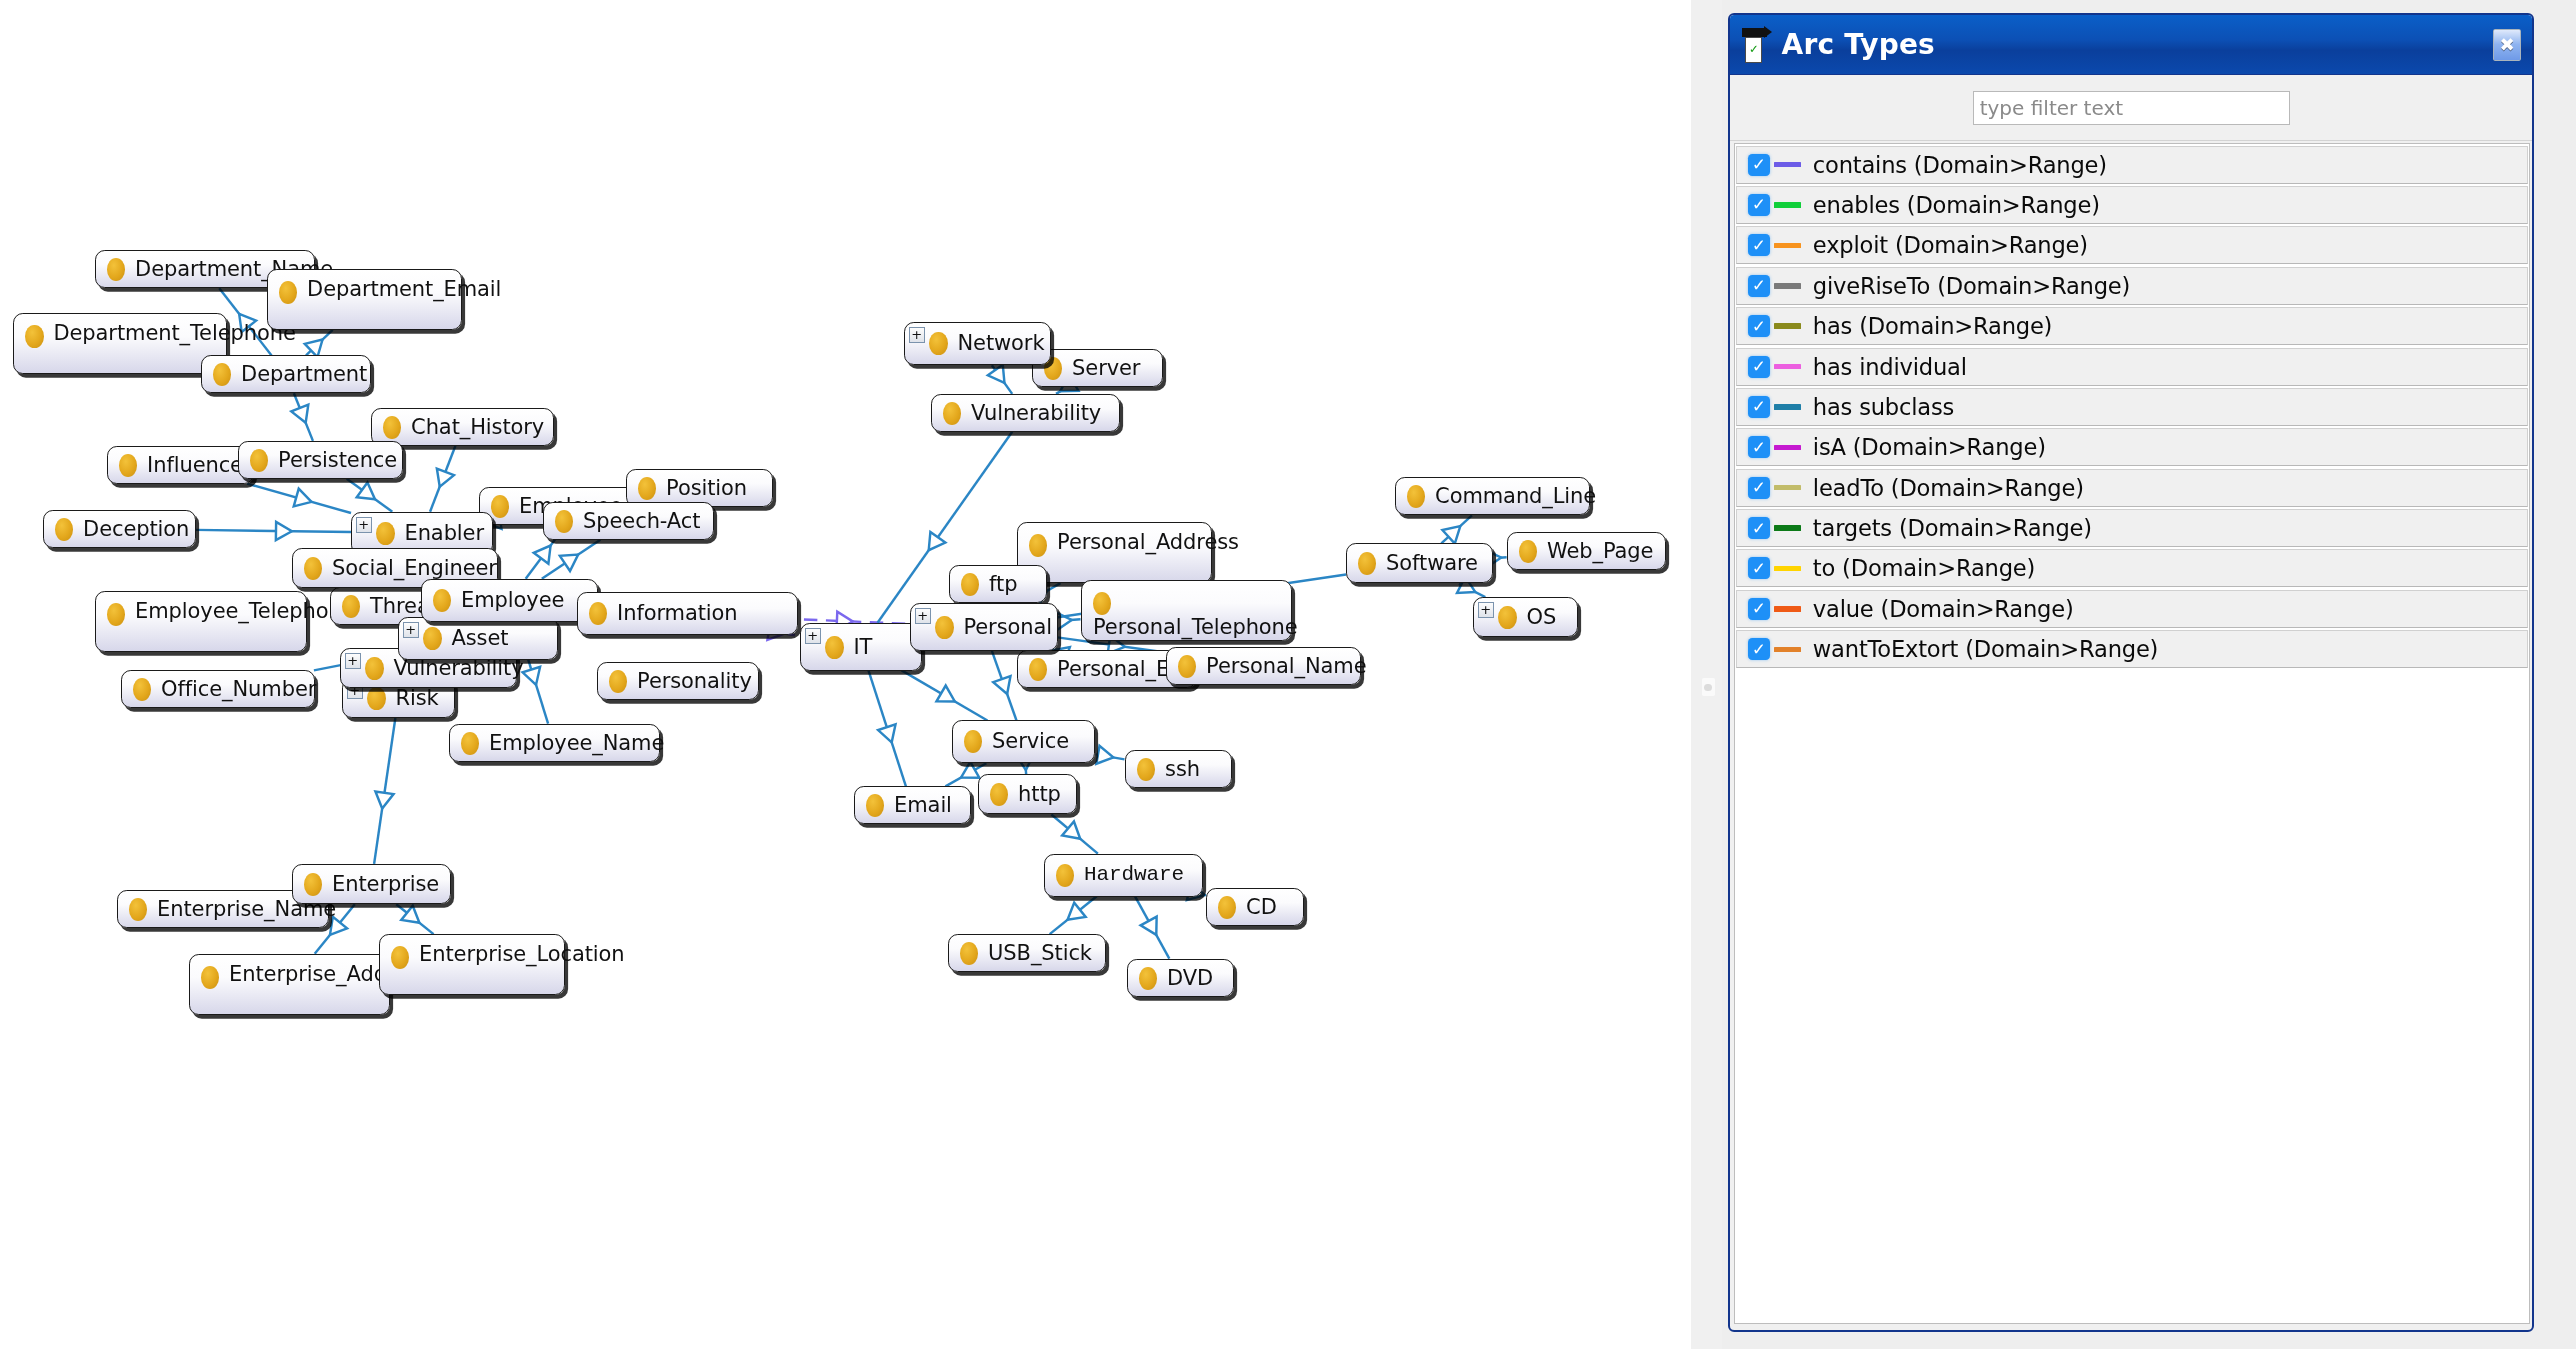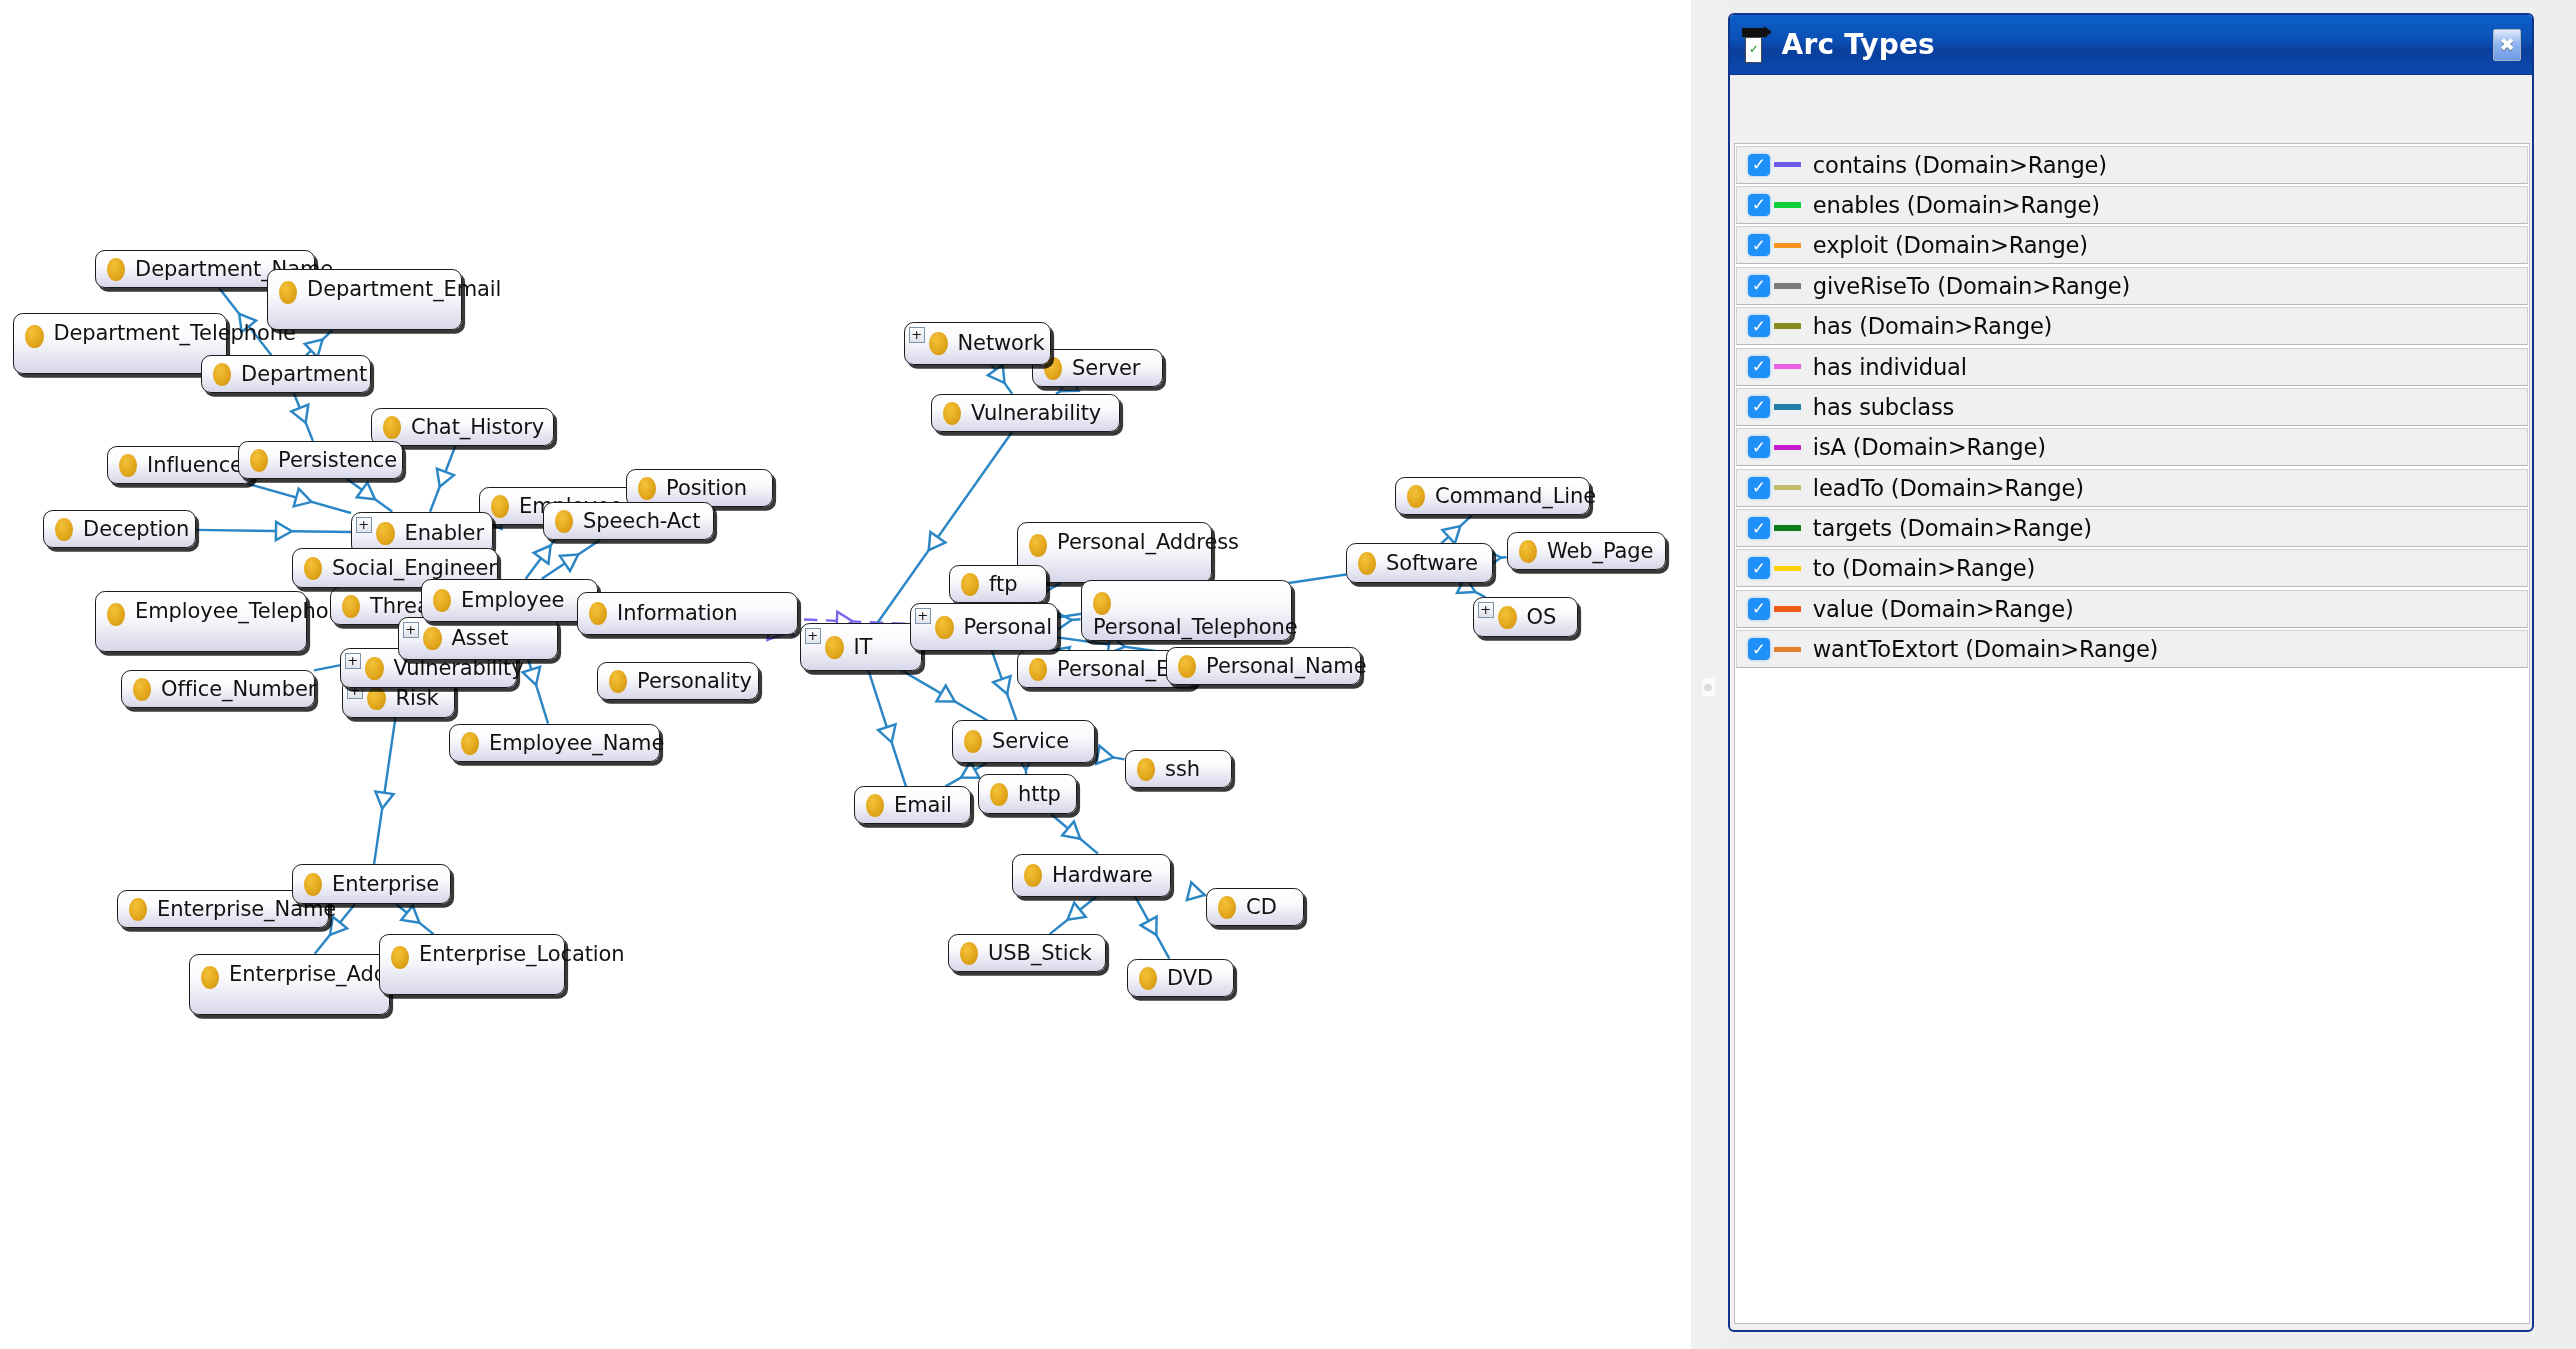--- a/index.html
+++ b/index.html
@@ -448,21 +448,21 @@
         </div>
         <div class="gnode" style="left: 1507px; top: 532px; width: 159px; height: 38px; z-index: 7;">
           <div class="bullet"></div>
           <div class="lbl">Web_Page</div>
         </div>
         <div class="gnode" style="left: 1473px; top: 597px; width: 105px; height: 40px; z-index: 7; padding-left: 24.4px;">
           <div class="plusbox">+</div>
           <div class="bullet"></div>
           <div class="lbl">OS</div>
         </div>
-        <div class="gnode" style="left: 1012px; top: 854px; width: 159px; height: 43px; z-index: 8;">
+        <div class="gnode" style="left: 1044px; top: 854px; width: 159px; height: 43px; z-index: 8; font-family: Liberation Mono, monospace;">
           <div class="bullet"></div>
           <div class="lbl">Hardware</div>
         </div>
         <div class="gnode" style="left: 1206px; top: 888px; width: 98px; height: 38px; z-index: 7;">
           <div class="bullet"></div>
           <div class="lbl">CD</div>
         </div>
         <div class="gnode" style="left: 948px; top: 934px; width: 158px; height: 38px; z-index: 7;">
           <div class="bullet"></div>
           <div class="lbl">USB_Stick</div>
@@ -504,20 +504,23 @@
           <div class="page">
             <div class="tick">✓</div>
           </div>
           <div class="arrowbar"></div>
           <div class="arrowtip"></div>
         </div>
         <div id="arc-title">Arc Types</div>
         <div id="arc-close">✖</div>
       </div>
 
+      <div id="arc-filterbar">
+        <div id="arc-filter-input">type filter text</div>
+      </div>
 
       <div id="arc-list">
           <div class="arc-row">
             <div class="arc-check">
               <span class="mk">✓</span>
             </div>
             <div class="arc-swatch" style="background: rgb(108, 92, 231);"></div>
             <div class="arc-label">contains (Domain&gt;Range)</div>
           </div>
           <div class="arc-row">

